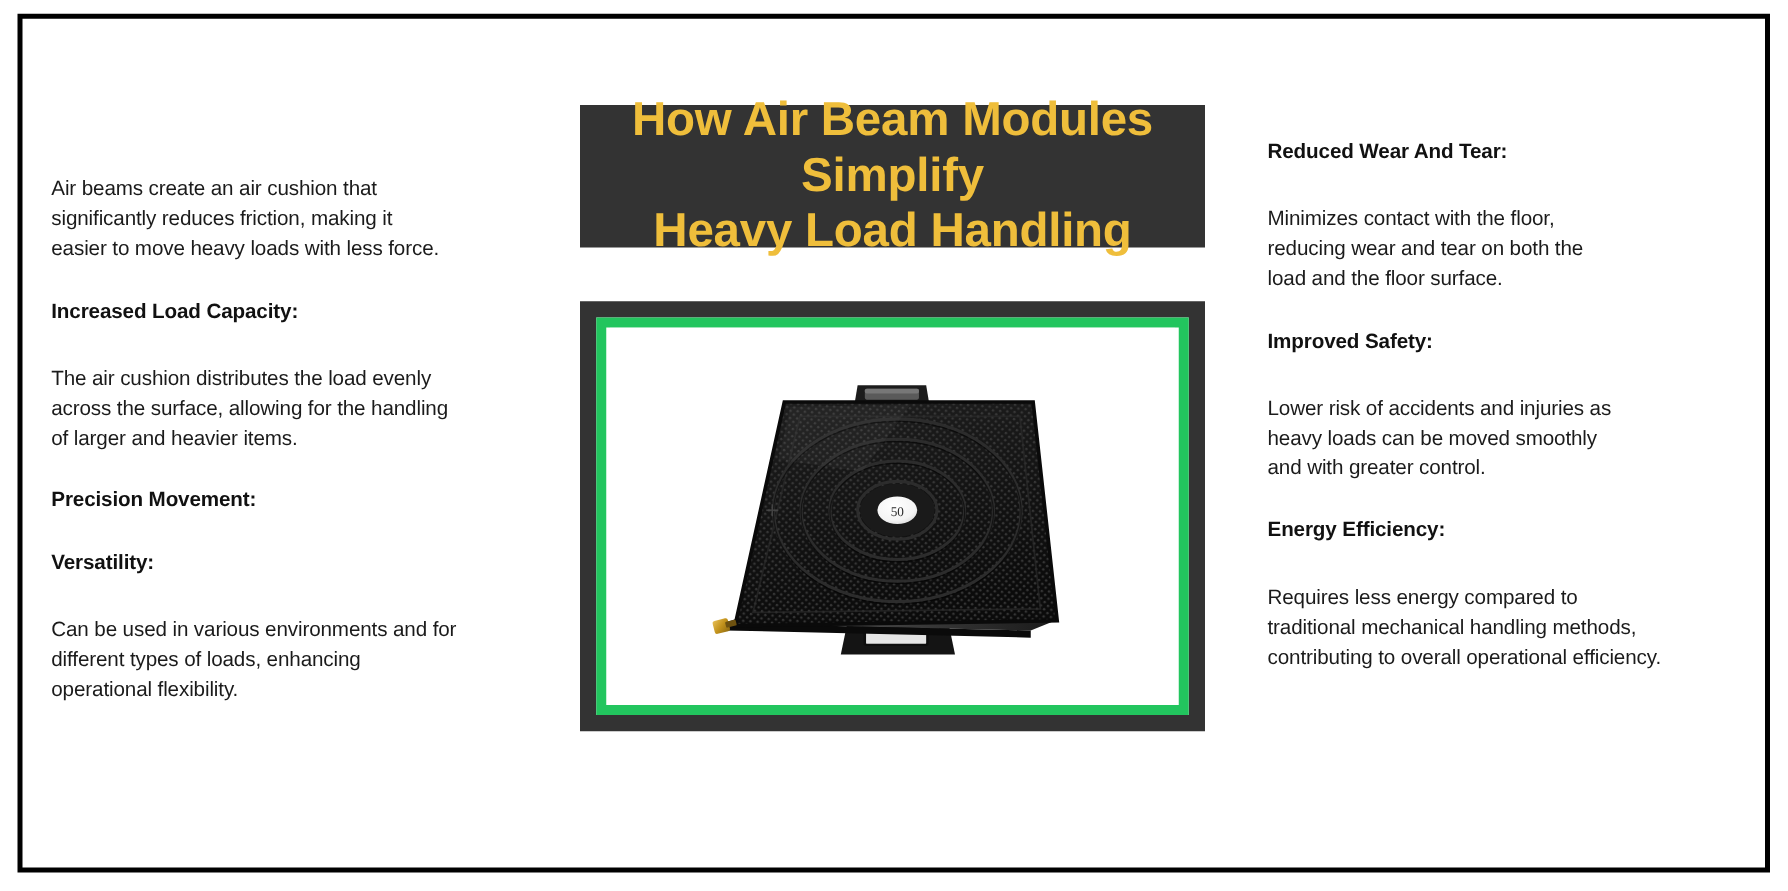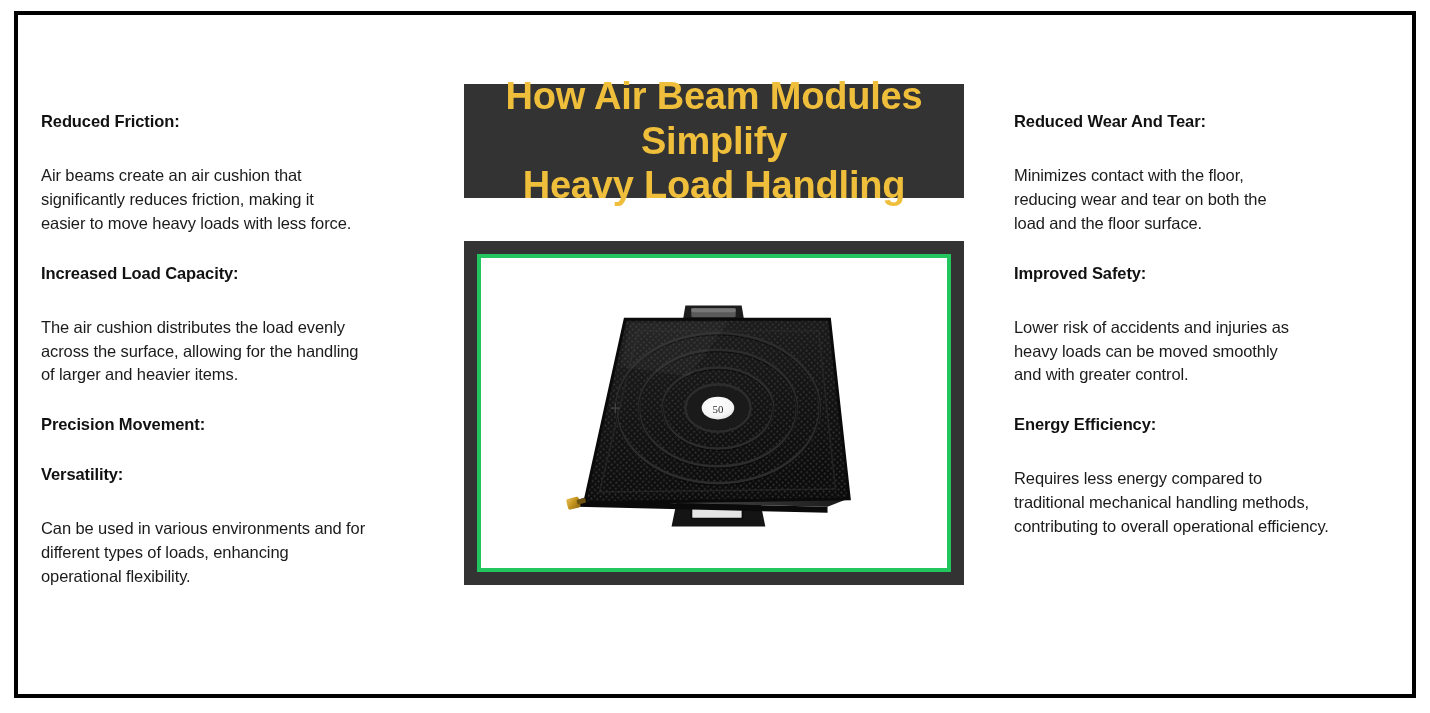--- a/index.html
+++ b/index.html
@@ -94,38 +94,37 @@
     top: 241px;
     width: 500px;
     height: 344px;
     background: #333333;
     padding: 13px;
     box-sizing: border-box;
   }
   .photo-inner {
     width: 100%;
     height: 100%;
-    border: 4px solid #22c55e;
+    border: 8px solid #22c55e;
     background: #ffffff;
     box-sizing: border-box;
     position: relative;
     overflow: hidden;
   }
   .photo-svg { display: block; width: 100%; height: 100%; }
 </style>
 </head>
 <body>
 
 <div class="page">
   <div class="outer-frame"></div>
 
   <div class="col col-left">
 
     <div class="block">
-      <div class="block-title">Reduced Friction:</div>
       <div class="block-body">Air beams create an air cushion that
 significantly reduces friction, making it
 easier to move heavy loads with less force.</div>
     </div>
 
     <div class="block">
       <div class="block-title">Increased Load Capacity:</div>
       <div class="block-body">The air cushion distributes the load evenly
 across the surface, allowing for the handling
 of larger and heavier items.</div>

